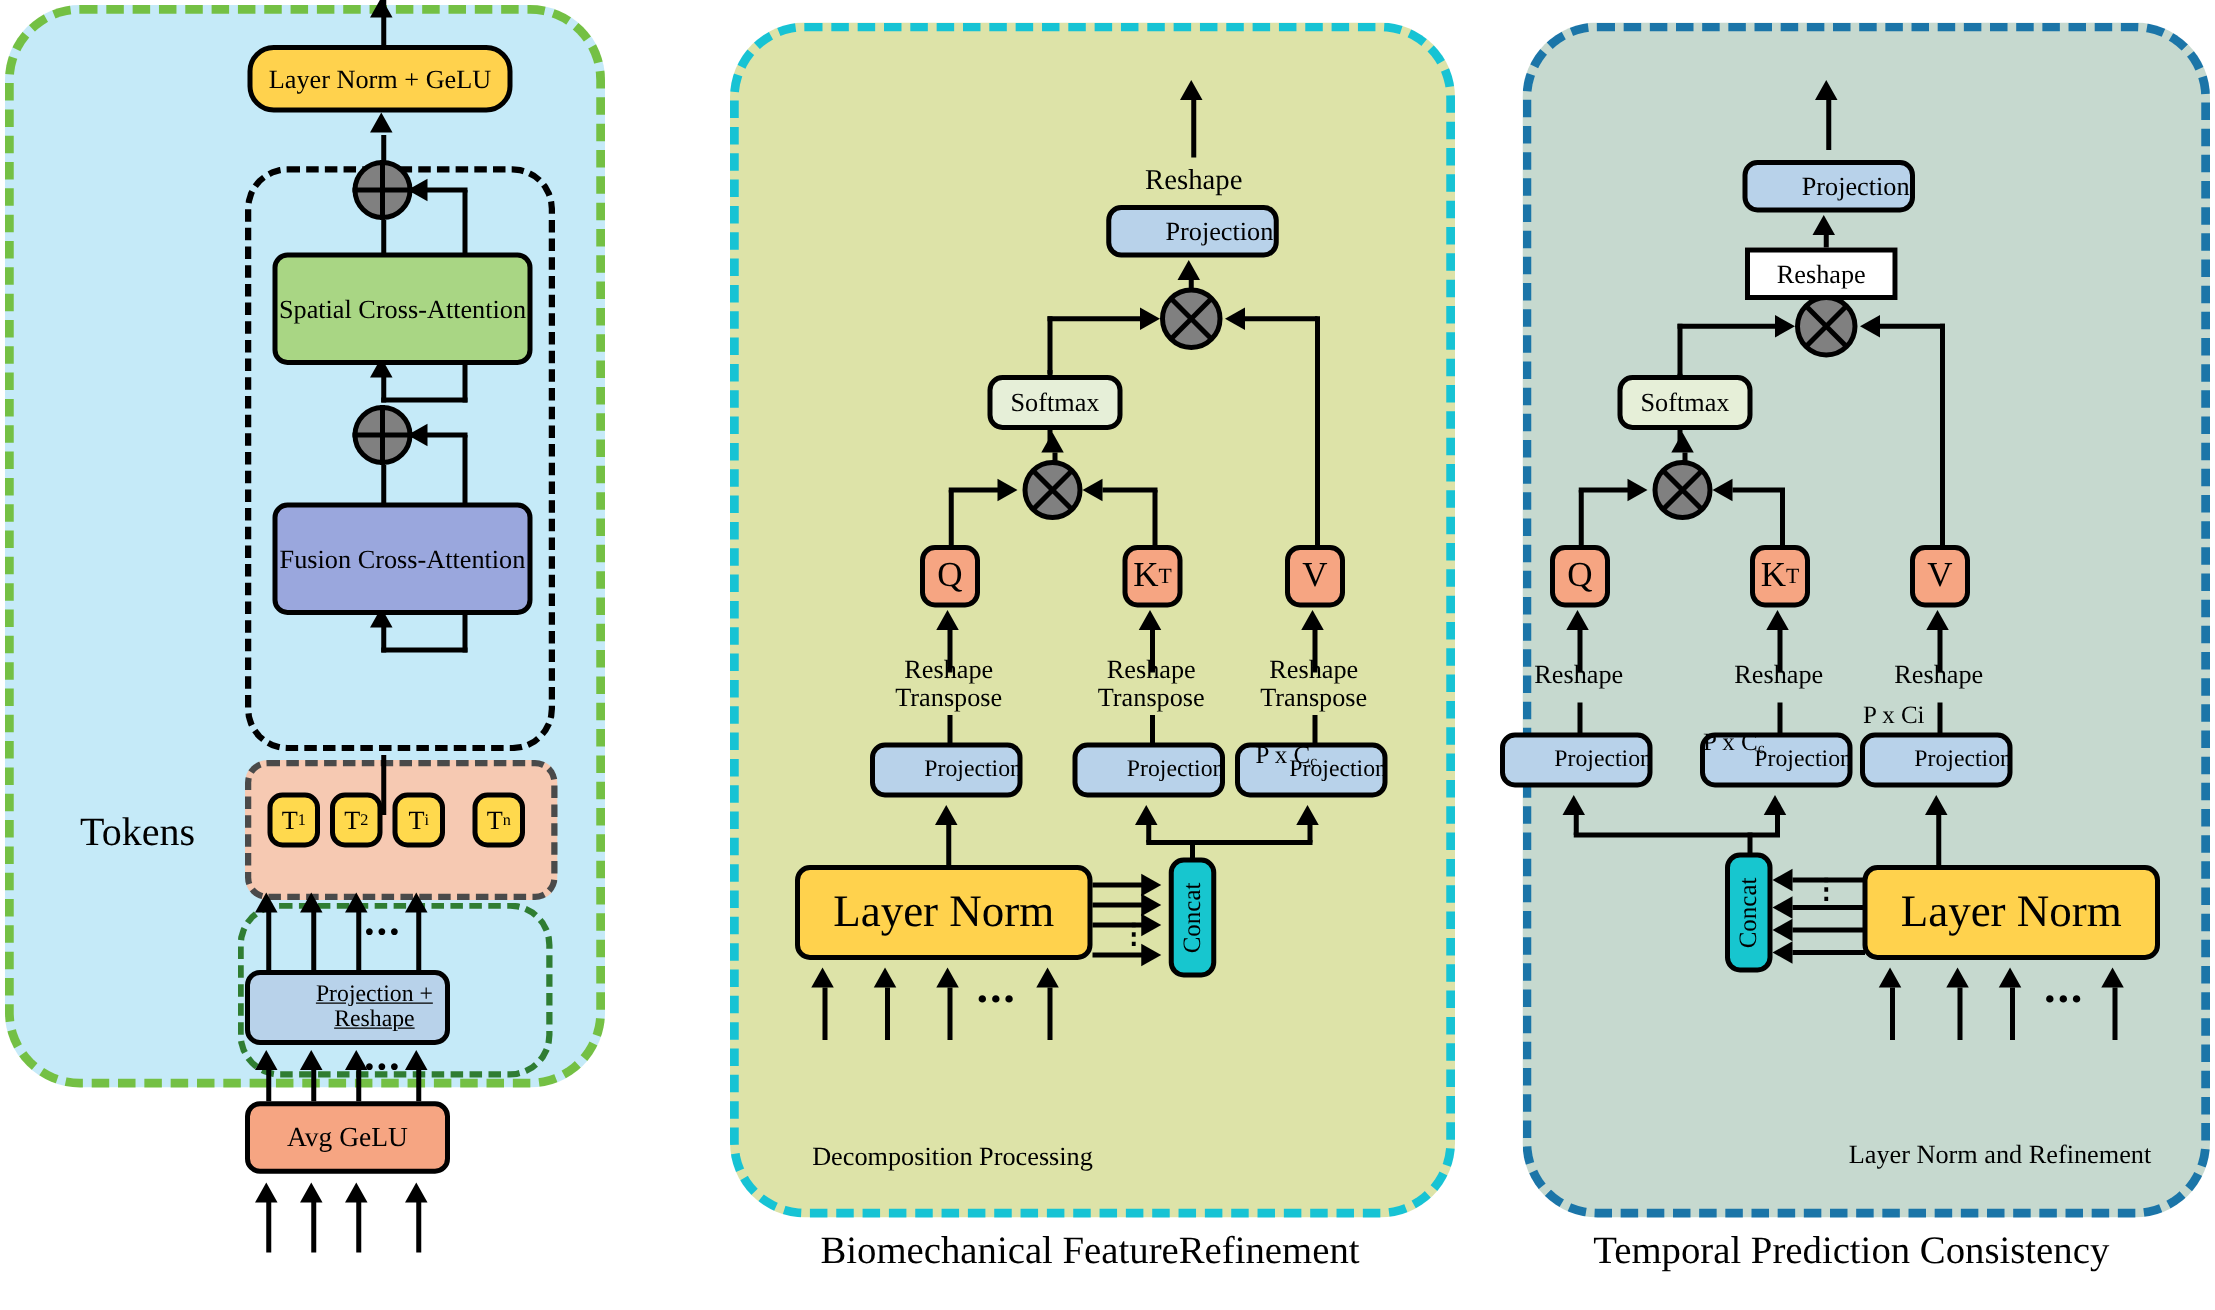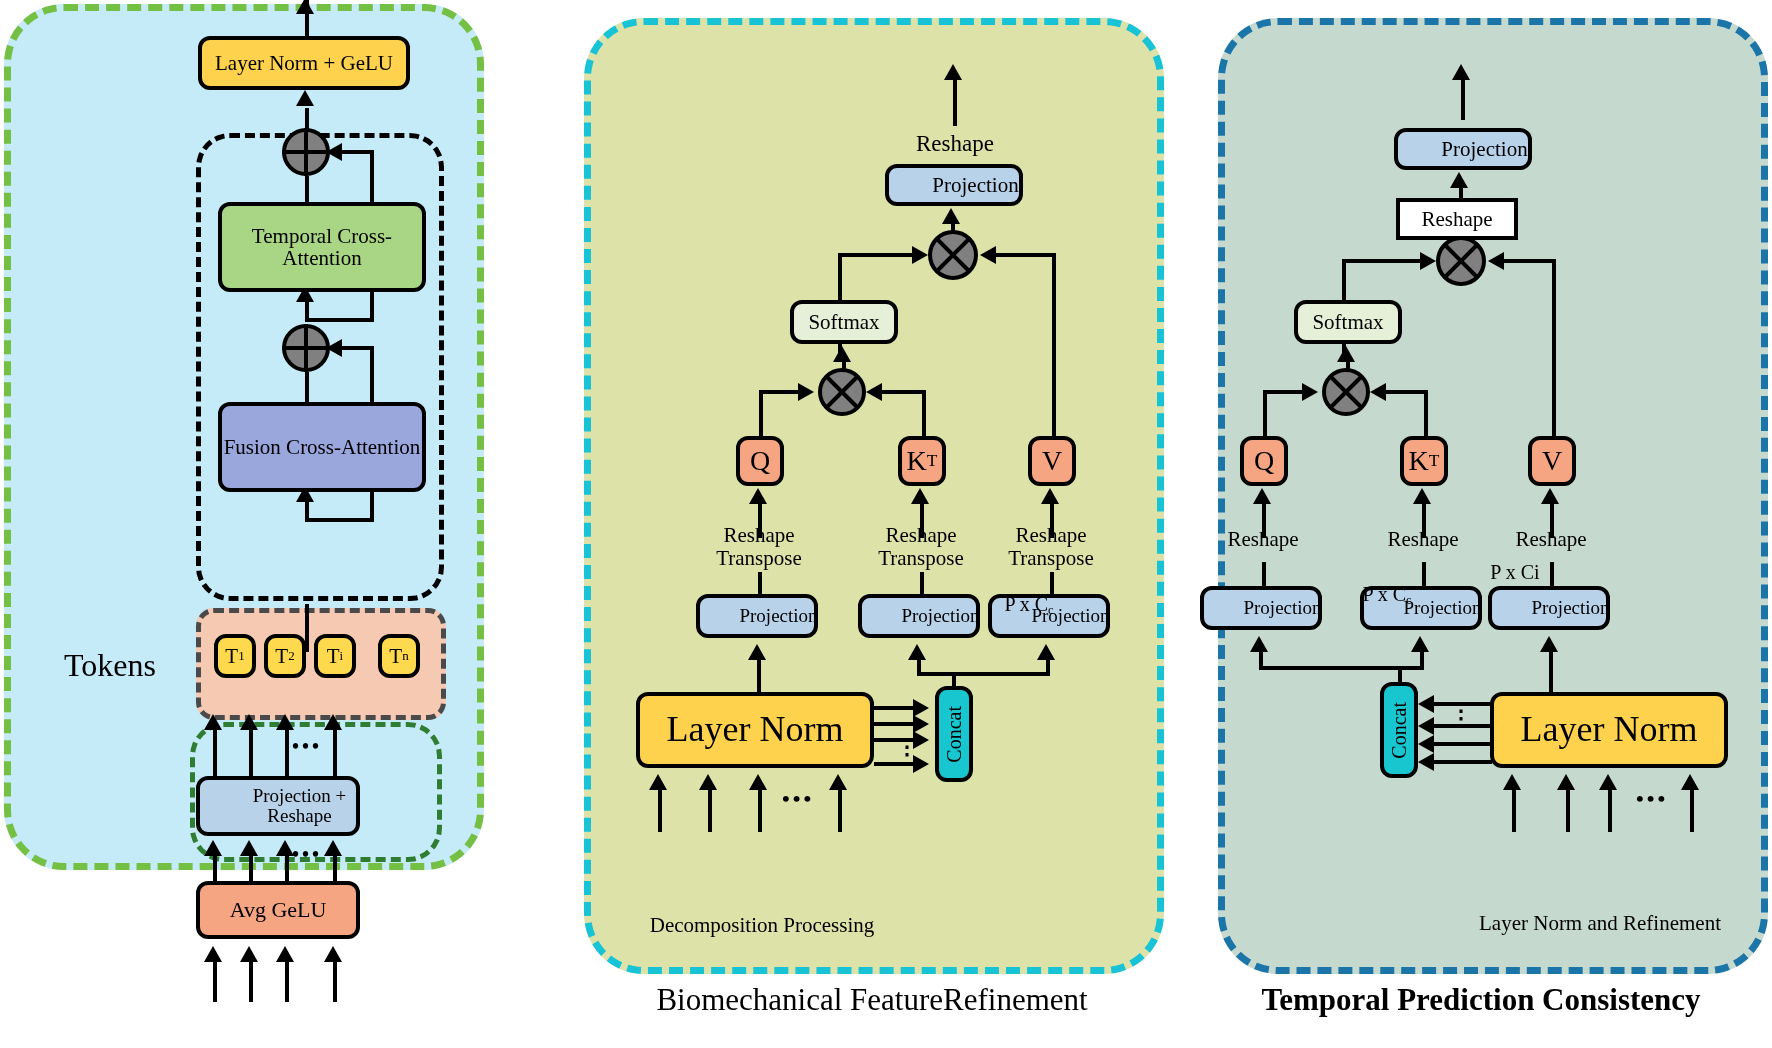--- a/index.html
+++ b/index.html
@@ -160,31 +160,31 @@
 
   <div class="dashbox green-d" style="left:190px; top:722px; width:252px; height:140px;"></div>
 
   <div class="dashbox" style="left:196px; top:133px; width:248px; height:468px;"></div>
 
   <div class="dashbox gray-d" style="left:196px; top:608px; width:250px; height:112px; border-radius:18px; background:#f6c9b2;"></div>
 
   <div class="ln vline" style="left:305px; top:0px; height:36px;"></div>
   <div class="arrow arr-up" style="left:296px; top:-2px;"></div>
 
-  <div class="node yellow" style="left:198px; top:36px; width:212px; height:54px; font-size:21px;">Layer Norm + GeLU</div>
+  <div class="node yellow" style="left:198px; top:36px; width:212px; height:54px; font-size:21px;border-radius:21px;">Layer Norm + GeLU</div>
 
   <div class="ln vline" style="left:305px; top:108px; height:44px;"></div>
   <div class="arrow arr-up" style="left:296px; top:90px;"></div>
 
   <div class="op plus" style="left:282px; top:128px; width:48px; height:48px;"></div>
 
   <div class="ln vline" style="left:305px; top:176px; height:28px;"></div>
 
   <div class="node green" style="left:218px; top:202px; width:208px; height:90px; font-size:21px; flex-direction:column;">
-    <span>Temporal
+    <span>Spatial
 Cross-Attention</span>
   </div>
 
   <div class="ln vline" style="left:370px; top:152px; height:170px;"></div>
   <div class="ln hline" style="left:305px; top:318px; width:69px;"></div>
   <div class="ln hline" style="left:328px; top:150px; width:46px;"></div>
   <div class="arrow arr-left" style="left:326px; top:143px;"></div>
 
   <div class="ln vline" style="left:305px; top:300px; height:22px;"></div>
   <div class="arrow arr-up" style="left:296px; top:286px;"></div>
@@ -228,21 +228,21 @@
   <div class="ln vline" style="left:213px; top:728px; height:48px;"></div>
   <div class="arrow arr-up" style="left:204px; top:714px;"></div>
   <div class="ln vline" style="left:249px; top:728px; height:48px;"></div>
   <div class="arrow arr-up" style="left:240px; top:714px;"></div>
   <div class="ln vline" style="left:285px; top:728px; height:48px;"></div>
   <div class="arrow arr-up" style="left:276px; top:714px;"></div>
   <div class="ln vline" style="left:333px; top:728px; height:48px;"></div>
   <div class="arrow arr-up" style="left:324px; top:714px;"></div>
   <div class="dots" style="left:292px; top:735px; font-size:20px;">•••</div>
 
-  <div class="node lightblue" style="left:196px; top:776px; width:164px; height:60px; font-size:19px; flex-direction:column;">
+  <div class="node lightblue" style="left:196px; top:776px; width:164px; height:60px; font-size:19px; flex-direction:column;text-decoration:underline;">
     <span>Projection +
 Reshape</span>
   </div>
 
   <div class="ln vline" style="left:213px; top:855px; height:26px;"></div>
   <div class="arrow arr-up" style="left:204px; top:840px;"></div>
   <div class="ln vline" style="left:249px; top:855px; height:26px;"></div>
   <div class="arrow arr-up" style="left:240px; top:840px;"></div>
   <div class="ln vline" style="left:285px; top:855px; height:26px;"></div>
   <div class="arrow arr-up" style="left:276px; top:840px;"></div>
@@ -474,15 +474,15 @@
   <div class="ln vline" style="left:1566px; top:790px; height:42px;"></div>
   <div class="arrow arr-up" style="left:1557px; top:774px;"></div>
   <div class="ln vline" style="left:1608px; top:790px; height:42px;"></div>
   <div class="arrow arr-up" style="left:1599px; top:774px;"></div>
   <div class="ln vline" style="left:1690px; top:790px; height:42px;"></div>
   <div class="arrow arr-up" style="left:1681px; top:774px;"></div>
   <div class="dots" style="left:1636px; top:786px; font-size:22px;">•••</div>
 
   <div class="label" style="left:1420px; top:912px; width:360px; font-size:21px; text-align:center;">Layer Norm and Refinement</div>
 
-  <div class="caption" style="left:1190px; top:982px; width:582px; font-size:31px;font-weight:bold;">Temporal Prediction Consistency</div>
+  <div class="caption" style="left:1190px; top:982px; width:582px; font-size:31px;">Temporal Prediction Consistency</div>
 
 </div>
 
 </body></html>

